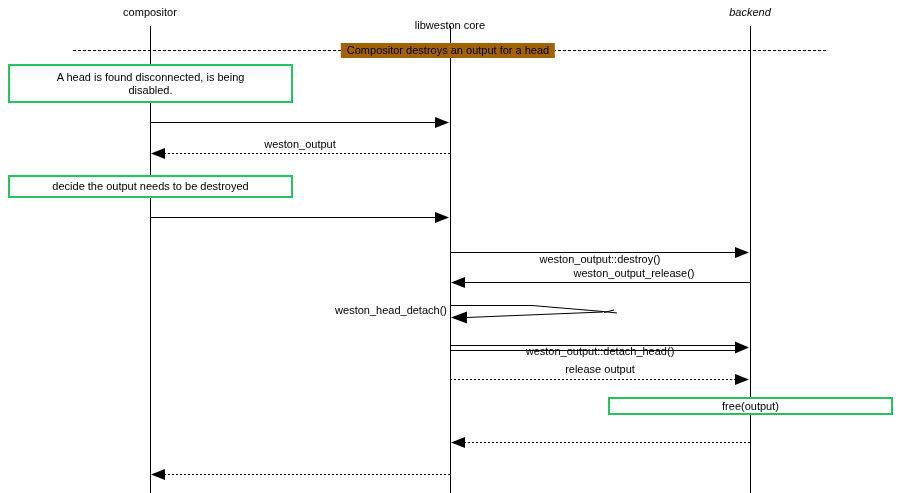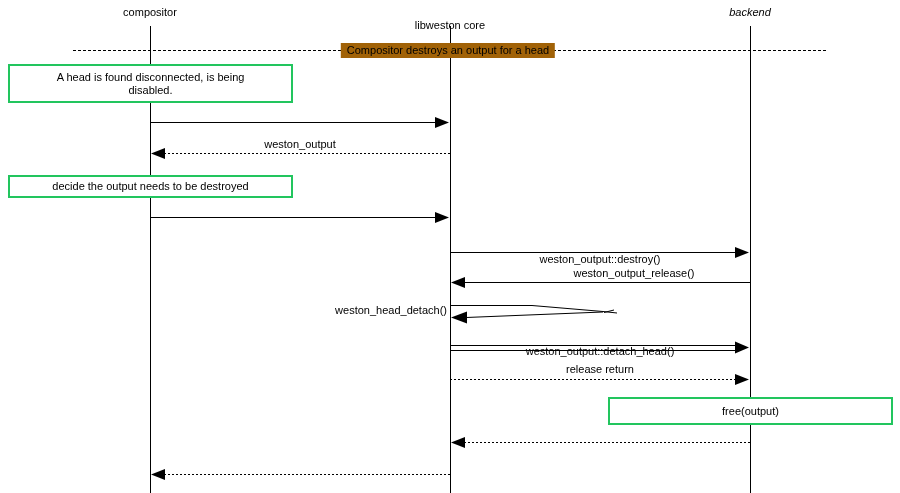--- a/index.html
+++ b/index.html
@@ -73,24 +73,24 @@
 
   <div class="lbl ctr divider-label" style="left:448px;top:43px;">Compositor destroys an output for a head</div>
 
   <div class="note" style="left:8px;top:64px;width:285px;height:39px;">
     <span>A head is found disconnected, is being</span>
     <span>disabled.</span>
   </div>
   <div class="note" style="left:8px;top:175px;width:285px;height:23px;">
     <span>decide the output needs to be destroyed</span>
   </div>
-  <div class="note" style="left:608px;top:397px;width:285px;height:28px;">
+  <div class="note" style="left:608px;top:397px;width:285px;height:18px;">
     <span>free(output)</span>
   </div>
 
   <div class="lbl ctr" style="left:300px;top:137px;">weston_output</div>
   <div class="lbl ctr" style="left:600px;top:235px;margin-top:17px;">weston_output::destroy()</div>
   <div class="lbl ctr" style="left:634px;top:266px;">weston_output_release()</div>
   <div class="lbl rt" style="right:453px;top:303px;">weston_head_detach()</div>
   <div class="lbl ctr" style="left:600px;top:328px;margin-top:16px;">weston_output::detach_head()</div>
-  <div class="lbl ctr" style="left:600px;top:362px;">release return</div>
+  <div class="lbl ctr" style="left:600px;top:362px;">release output</div>
 
 </div>
 
 </body></html>

